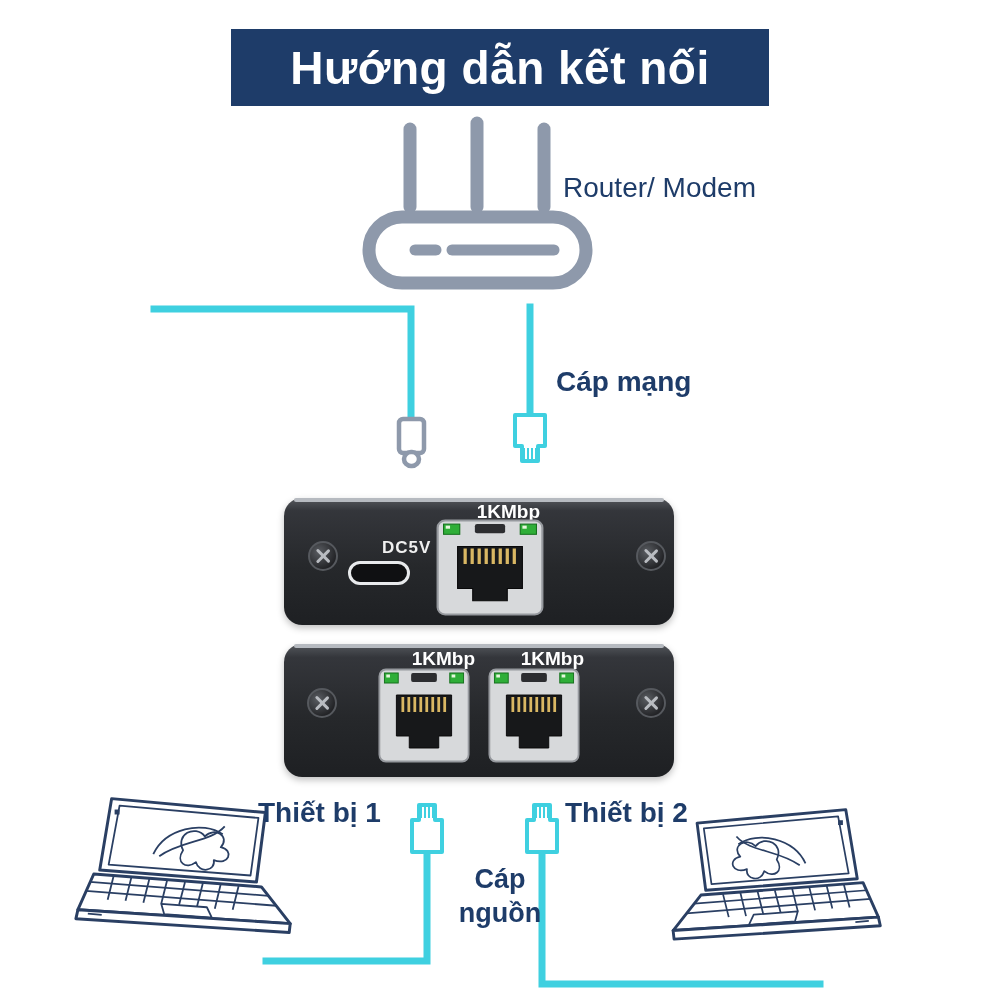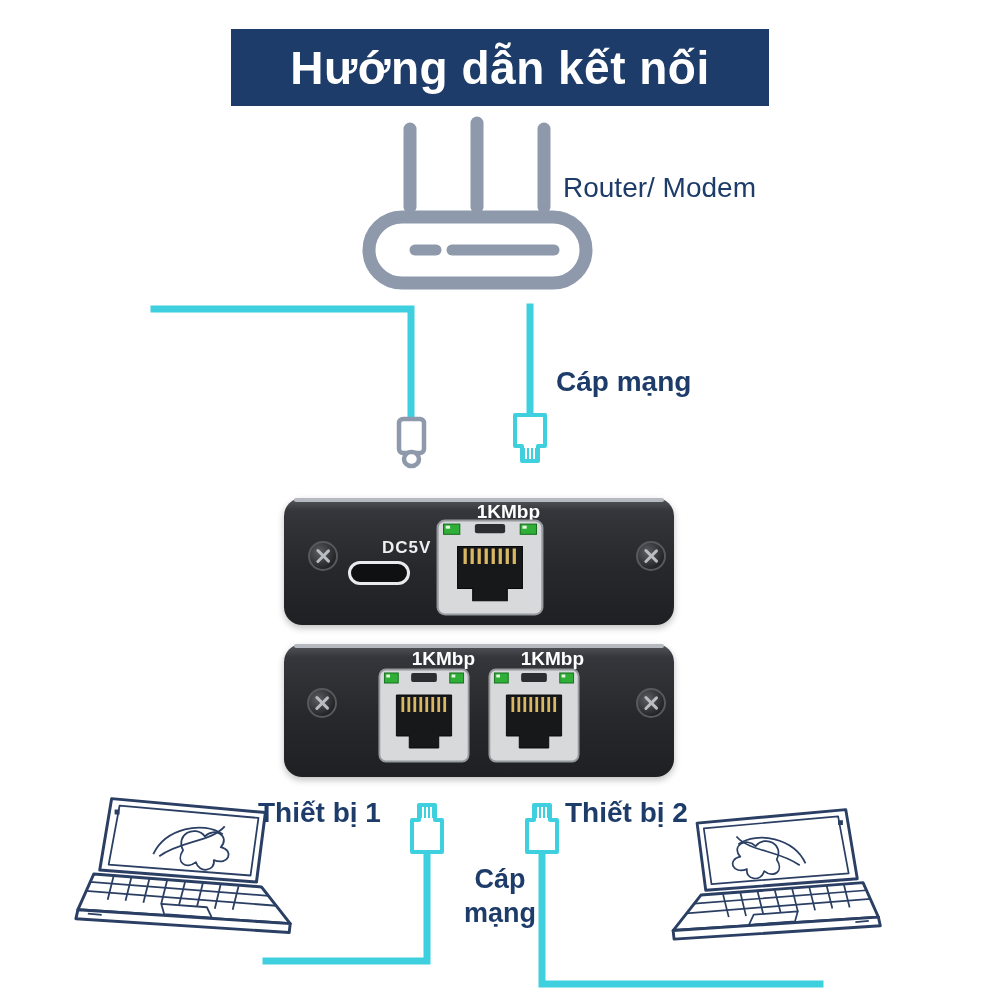--- a/index.html
+++ b/index.html
@@ -201,16 +201,16 @@
       <path class="plug-pins" d="M536,807 v11 M540,807 v11 M544,807 v11 M548,807 v11"></path>
     </g>
   </svg>
 
   <div class="label" style="left:563px;top:172px;font-weight:500;">Router/ Modem</div>
   <div class="label" style="left:556px;top:366px;">Cáp mạng</div>
   <div class="label" style="left:258px;top:797px;text-align:right;">Thiết bị 1</div>
   <div class="label" style="left:565px;top:797px;">Thiết bị 2</div>
   <div class="bottom-cable-label">
     <div>Cáp</div>
-    <div>mạng</div>
+    <div>nguồn</div>
   </div>
 
 </div>
 
 </body></html>

